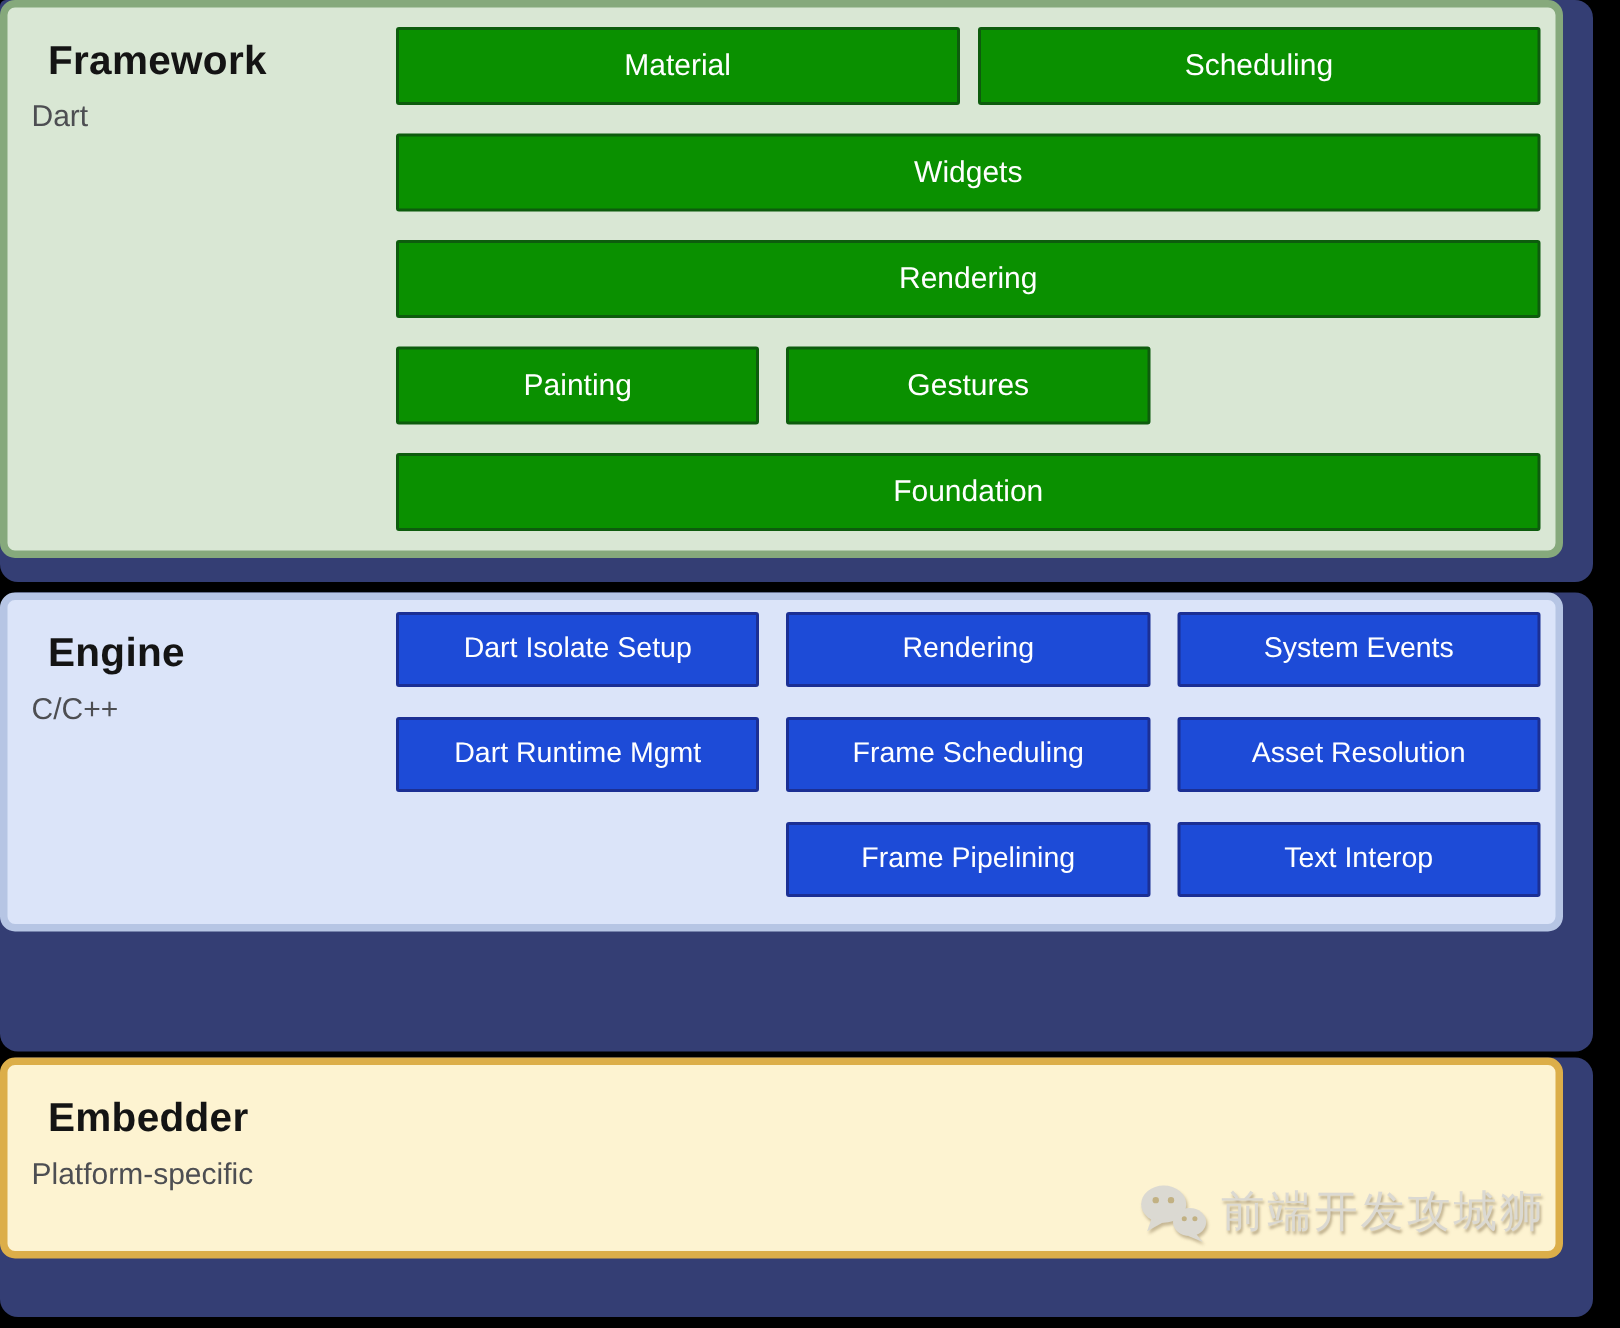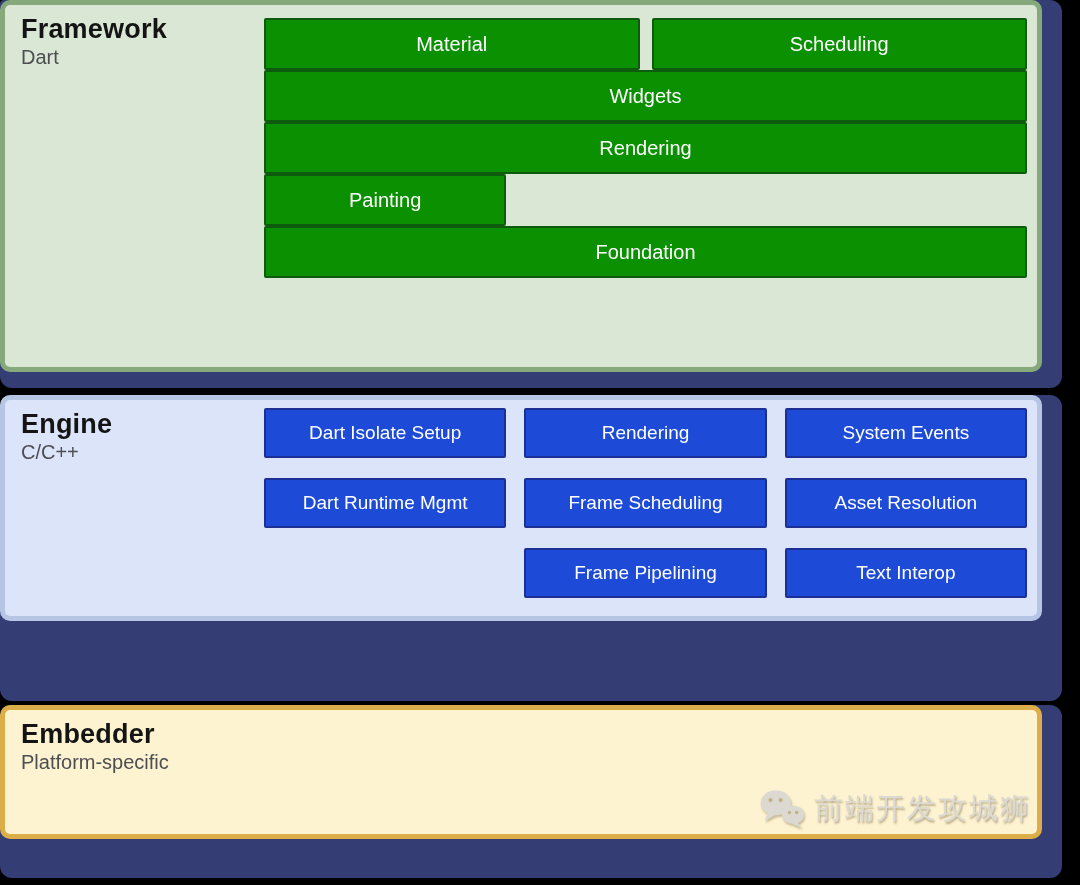--- a/index.html
+++ b/index.html
@@ -22,47 +22,47 @@
   .panel{
     position:absolute;left:0;width:1042px;
     box-sizing:border-box;border:5px solid;border-radius:10px;
   }
   .panel.framework{top:0;height:372px;background:var(--framework-bg);border-color:var(--framework-border)}
   .panel.engine{top:395px;height:226px;background:var(--engine-bg);border-color:var(--engine-border)}
   .panel.embedder{top:705px;height:134px;background:var(--embedder-bg);border-color:var(--embedder-border)}
 
   .panel-label{position:absolute;left:16px;top:9px;line-height:1.15}
   .panel-label h2{
-    margin:0;font-size:27px;font-weight:700;color:var(--title-text);letter-spacing:.2px;
+    margin:11px;font-size:27px;font-weight:700;color:var(--title-text);letter-spacing:.2px;
   }
   .panel-label .sub{font-size:20px;color:var(--subtitle-text);margin-top:1px}
 
   .content{position:absolute;left:259px;right:10px;display:flex;flex-direction:column}
-  .framework .content{top:13px;}
+  .framework .content{top:13px;gap:19px}
   .engine  .content{top:8px;gap:20px}
   .embedder .content{top:13px;gap:18px}
 
   .row{display:grid}
   .cols1{grid-template-columns:1fr}
   .cols2{grid-template-columns:1fr 1fr;column-gap:12px}
   .cols3{grid-template-columns:1fr 1fr 1fr;column-gap:18px}
 
   .box{
     display:flex;align-items:center;justify-content:center;
     box-sizing:border-box;border:2px solid;border-radius:2px;
     color:var(--box-text);white-space:nowrap;
   }
   .framework .box{height:52px;font-size:20px;background:var(--framework-box-bg);border-color:var(--framework-box-border)}
   .engine   .box{height:50px;font-size:19px;background:var(--engine-box-bg);border-color:var(--engine-box-border)}
   .embedder .box{height:52px;font-size:19px;background:var(--embedder-box-bg);border-color:var(--embedder-box-border)}
   .box.ghost{visibility:hidden}
 
   .watermark{
     position:absolute;right:6px;bottom:5px;
-    display:flex;align-items:center;gap:9px;
+    display:flex;align-items:flex-start;gap:9px;
     color:var(--watermark-text-color);
     font-size:29px;letter-spacing:2px;
     text-shadow:1px 2px 2px rgba(130,110,75,.55);
   }
   .watermark svg{display:block;filter:drop-shadow(1px 2px 1px rgba(130,110,75,.45))}
 </style>
 </head>
 <body style="background: rgb(0, 0, 0);">
 
 <div class="stage">
@@ -82,20 +82,21 @@
         <div class="box">Scheduling</div>
       </div>
       <div class="row cols1">
         <div class="box">Widgets</div>
       </div>
       <div class="row cols1">
         <div class="box">Rendering</div>
       </div>
       <div class="row cols3">
         <div class="box">Painting</div>
+        <div class="box">Gestures</div>
       </div>
       <div class="row cols1">
         <div class="box">Foundation</div>
       </div>
     </div>
   </section>
 
   <section class="panel engine">
     <div class="panel-label">
       <h2>Engine</h2>

